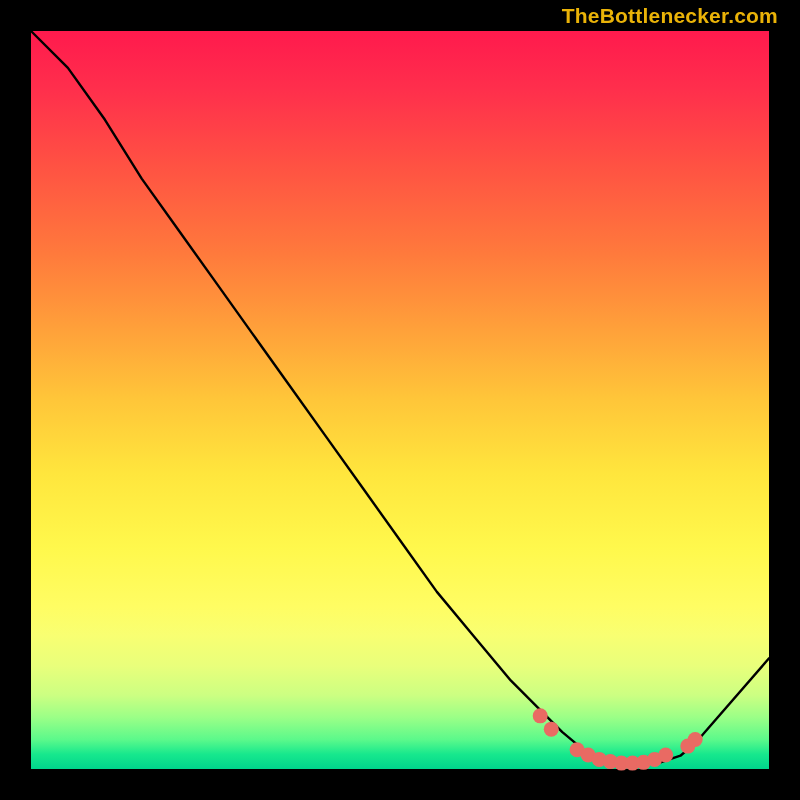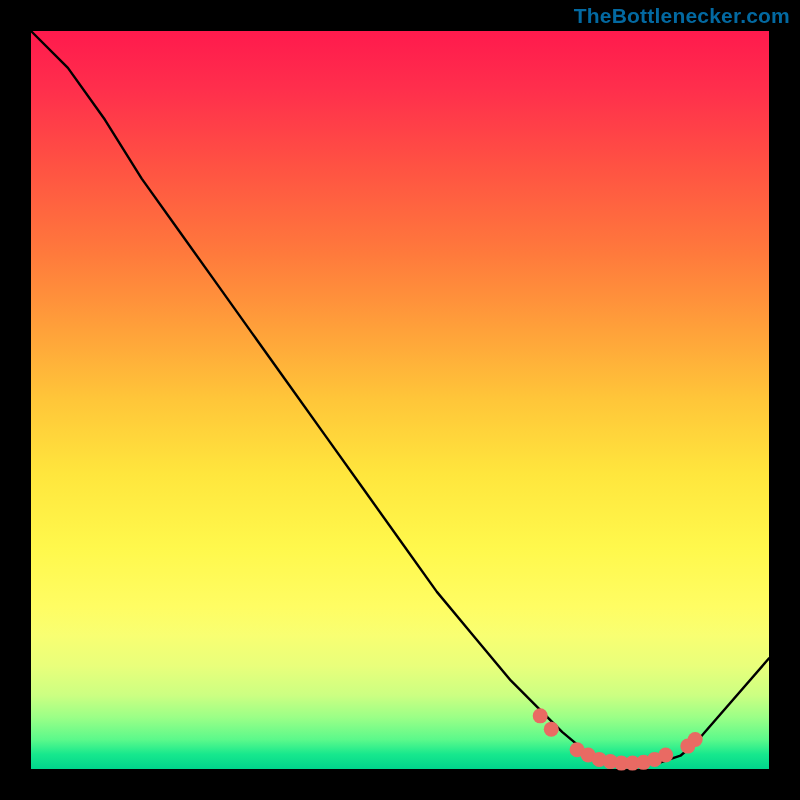--- a/index.html
+++ b/index.html
@@ -13,22 +13,22 @@
   }
   .frame {
     position: relative;
     width: 800px;
     height: 800px;
     background: #000;
   }
   .attribution {
     position: absolute;
     top: 4px;
-    right: 10px;
-    color: #0369a1;
+    right: 22px;
+    color: #eab308;
     font-size: 21px;
     font-weight: 600;
     letter-spacing: 0.2px;
   }
   .plot-area {
     position: absolute;
     left: 31px;
     top: 31px;
     width: 738px;
     height: 738px;

